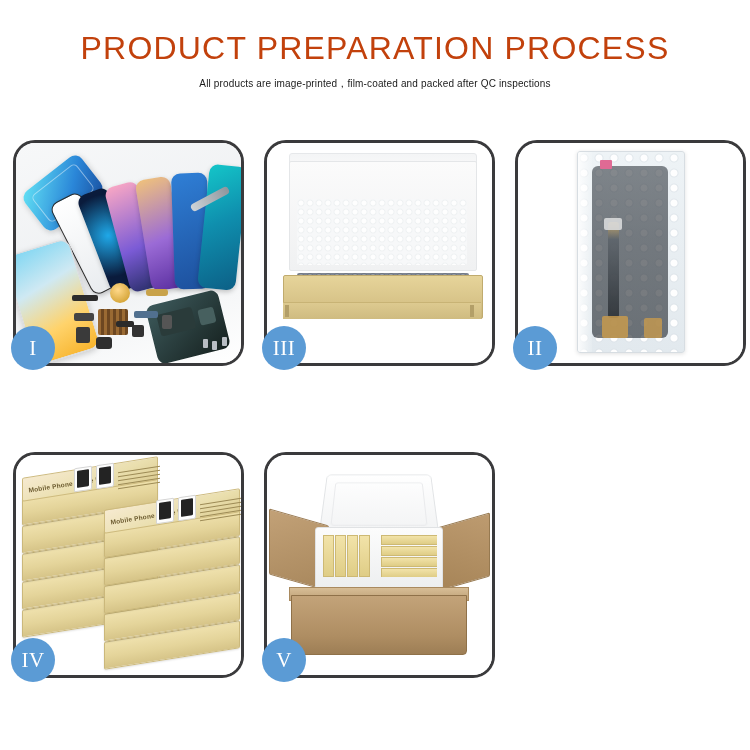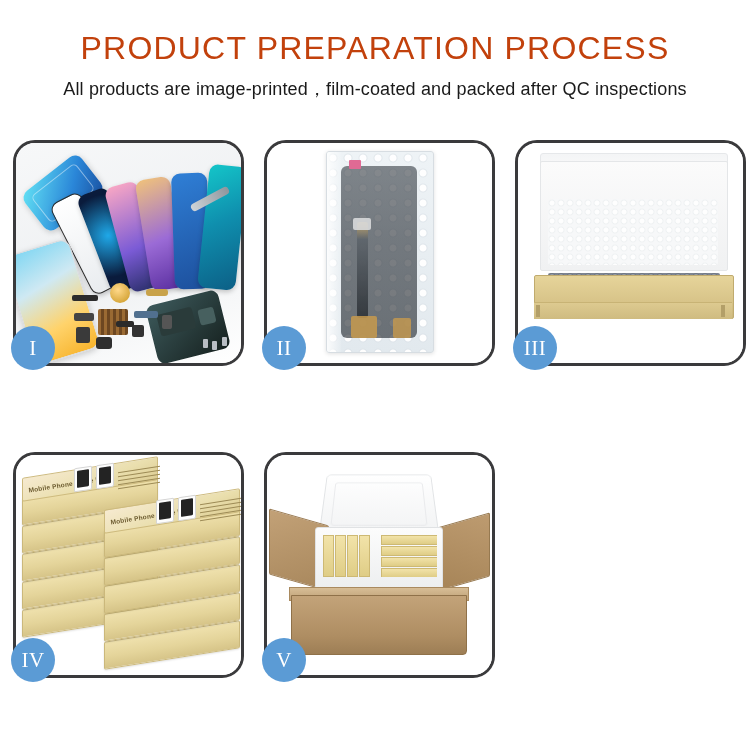--- a/index.html
+++ b/index.html
@@ -18,21 +18,21 @@
     font-family:"Liberation Sans", sans-serif;
     font-size:32px;
     font-weight:400;
     letter-spacing:1.2px;
     color:#c2410c;
     line-height:1.05;
     white-space:nowrap;
   }
   .subtitle{
     margin-top:11px;
-    font-size:18px;
+    font-size:10px;
     font-weight:400;
     color:#1a1a1a;
     letter-spacing:0.15px;
     white-space:nowrap;
   }
 
   
   .grid{
     position:absolute;
     left:13px;top:140px;
@@ -351,49 +351,49 @@
         <div class="screws">
             <i></i>
             <i></i>
             <i></i>
           </div>
       </div>
       <div class="badge">I</div>
     </div>
 
     <div class="panel">
-      <div class="panel-inner p2">
-        <div class="bubblebag">
-          <div class="screenpart"></div>
-          <div class="flexcable"></div>
-          <div class="conn1"></div>
-          <div class="conn2"></div>
-          <div class="conn3"></div>
-          <div class="pinkmark"></div>
-          <div class="bagfold"></div>
-        </div>
-      </div>
-      <div class="badge">II</div>
-    </div>
-
-    <div class="panel">
       <div class="panel-inner p3">
         <div class="lidflap"></div>
         <div class="boxlid"></div>
         <div class="foampad"></div>
         <div class="greybubbles"></div>
         <div class="traybottom"></div>
         <div class="trayfront"></div>
         <div class="traynotchL"></div>
         <div class="traynotchR"></div>
       </div>
       <div class="badge">III</div>
     </div>
 
     <div class="panel">
+      <div class="panel-inner p2">
+        <div class="bubblebag">
+          <div class="screenpart"></div>
+          <div class="flexcable"></div>
+          <div class="conn1"></div>
+          <div class="conn2"></div>
+          <div class="conn3"></div>
+          <div class="pinkmark"></div>
+          <div class="bagfold"></div>
+        </div>
+      </div>
+      <div class="badge">II</div>
+    </div>
+
+    <div class="panel">
       <div class="panel-inner p4">
         <div class="stack">
           <div class="sbox back sb5"></div>
           <div class="sbox back sb4"></div>
           <div class="sbox back sb3"></div>
           <div class="sbox back sb2"></div>
           <div class="sbox back sb1"></div>
           <div class="lidtop lidA"></div>
           <div class="boxlabel labA">Mobile Phone Spare Parts</div>
           <div class="thumb tA1">

